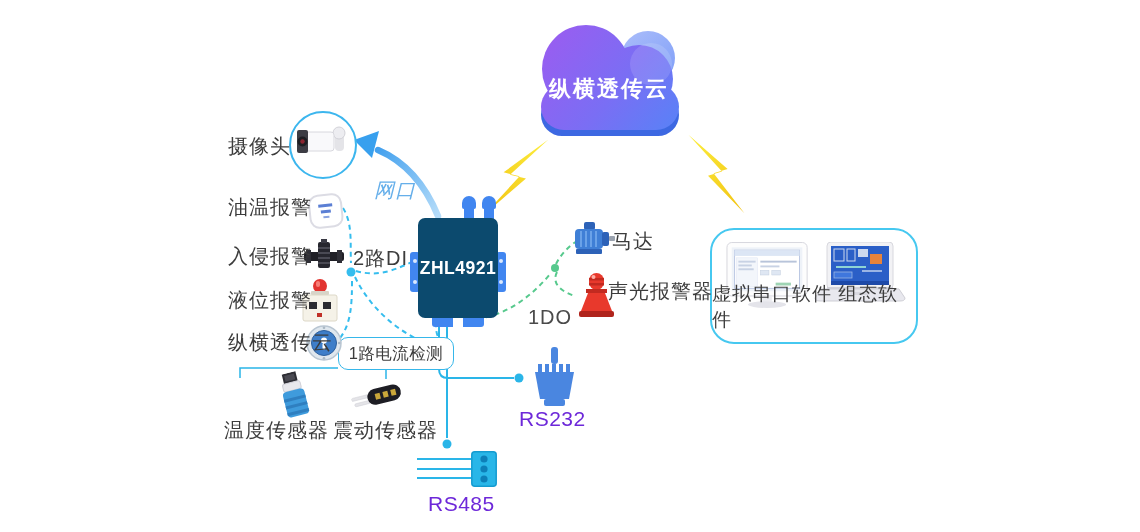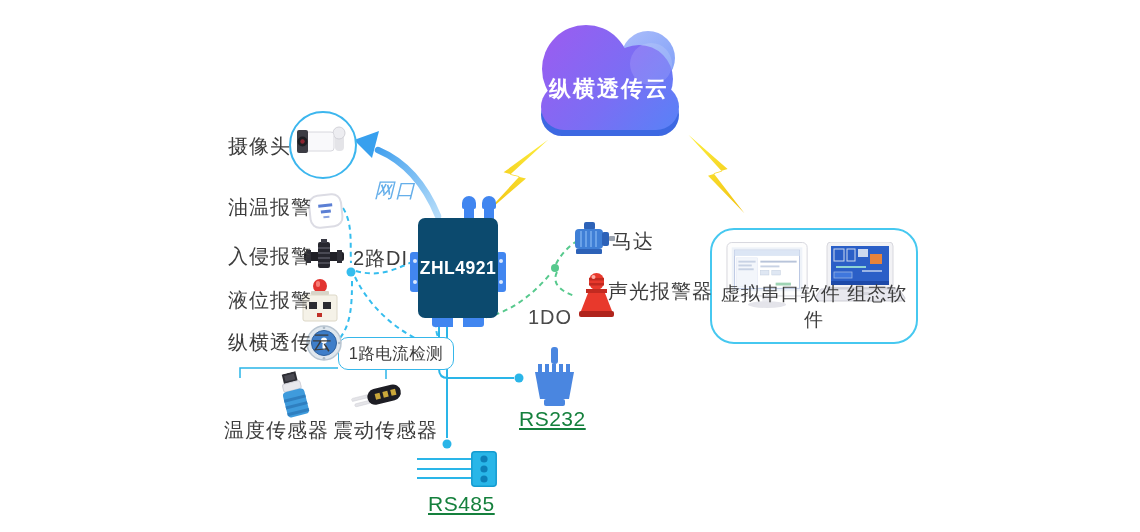--- a/index.html
+++ b/index.html
@@ -1,42 +1,42 @@
 <!DOCTYPE html>
 <html><head>
 <meta charset="utf-8">
 <style>
   html,body{margin:0;padding:0;background:#fff;}
   #stage{position:relative;width:1140px;height:532px;background:#ffffff;overflow:hidden;
          font-family:"Liberation Sans","DejaVu Sans",sans-serif;}
   .abs{position:absolute;}
   .lbl{font-size:20px;color:#3c3c3c;white-space:nowrap;line-height:1.15;letter-spacing:1px;}
   .lbl-blue{color:#66afea;}
-  .lbl-port{font-size:21px;color:#15803d;letter-spacing:0.5px;text-decoration:underline;}
+  .lbl-port{font-size:21px;color:#6d28d9;letter-spacing:0.5px;}
   #overlay{position:absolute;left:0;top:0;z-index:1;}
   .ic{z-index:3;}
   .txt{z-index:4;}
   #cloud-wrap{left:525px;top:12px;width:168px;height:126px;z-index:2;}
   #cloud-label{position:absolute;left:0;right:0;top:62px;text-align:center;
                font-size:22px;font-weight:bold;color:#ffffff;letter-spacing:2px;}
   #device{left:414px;top:196px;width:88px;height:132px;z-index:3;}
   .ant{position:absolute;top:10px;width:10px;height:16px;background:#4186f0;}
   .ant-cap{position:absolute;top:0;width:14px;height:13px;background:#4186f0;border-radius:7px 7px 2px 2px;}
   #dev-body{position:absolute;left:4px;top:22px;width:80px;height:100px;background:#0c4a6e;border-radius:7px;
             display:flex;align-items:center;justify-content:center;}
   #dev-body span{color:#fff;font-weight:bold;font-size:17.5px;letter-spacing:0.5px;}
   .tab{position:absolute;top:56px;width:10px;height:40px;background:#4186f0;border-radius:3px;}
   .hole{position:absolute;left:3px;width:4px;height:4px;border-radius:50%;background:#d9e8fd;}
   #dev-foot{position:absolute;left:18px;top:122px;width:52px;height:9px;background:#4186f0;border-radius:0 0 3px 3px;}
   #dev-notch{position:absolute;left:21px;top:0;width:10px;height:9px;background:#fff;}
   #cam-circle{left:289px;top:111px;width:64px;height:64px;border:2.5px solid #3cb6ee;border-radius:50%;
               background:#fff;z-index:3;}
   #sw-panel{left:710px;top:228px;width:204px;height:112px;border:2px solid #46c8f0;border-radius:24px;
             background:#fff;z-index:2;}
-  #sw-label{position:absolute;left:0;right:0;bottom:9px;text-align:center;font-size:19px;color:#3c3c3c;letter-spacing:1px;}
+  #sw-label{position:absolute;left:0;right:0;bottom:9px;text-align:left;font-size:19px;color:#3c3c3c;letter-spacing:1px;}
   #cur-box{left:338px;top:337px;width:114px;height:31px;border:1.5px solid #36b7ea;border-radius:10px;
            background:#fff;display:flex;align-items:center;justify-content:center;
            font-size:16.5px;color:#3c3c3c;z-index:2;letter-spacing:0.5px;}
   .bolt{z-index:2;}
 </style>
 </head>
 <body>
 
 <div id="stage">
 

